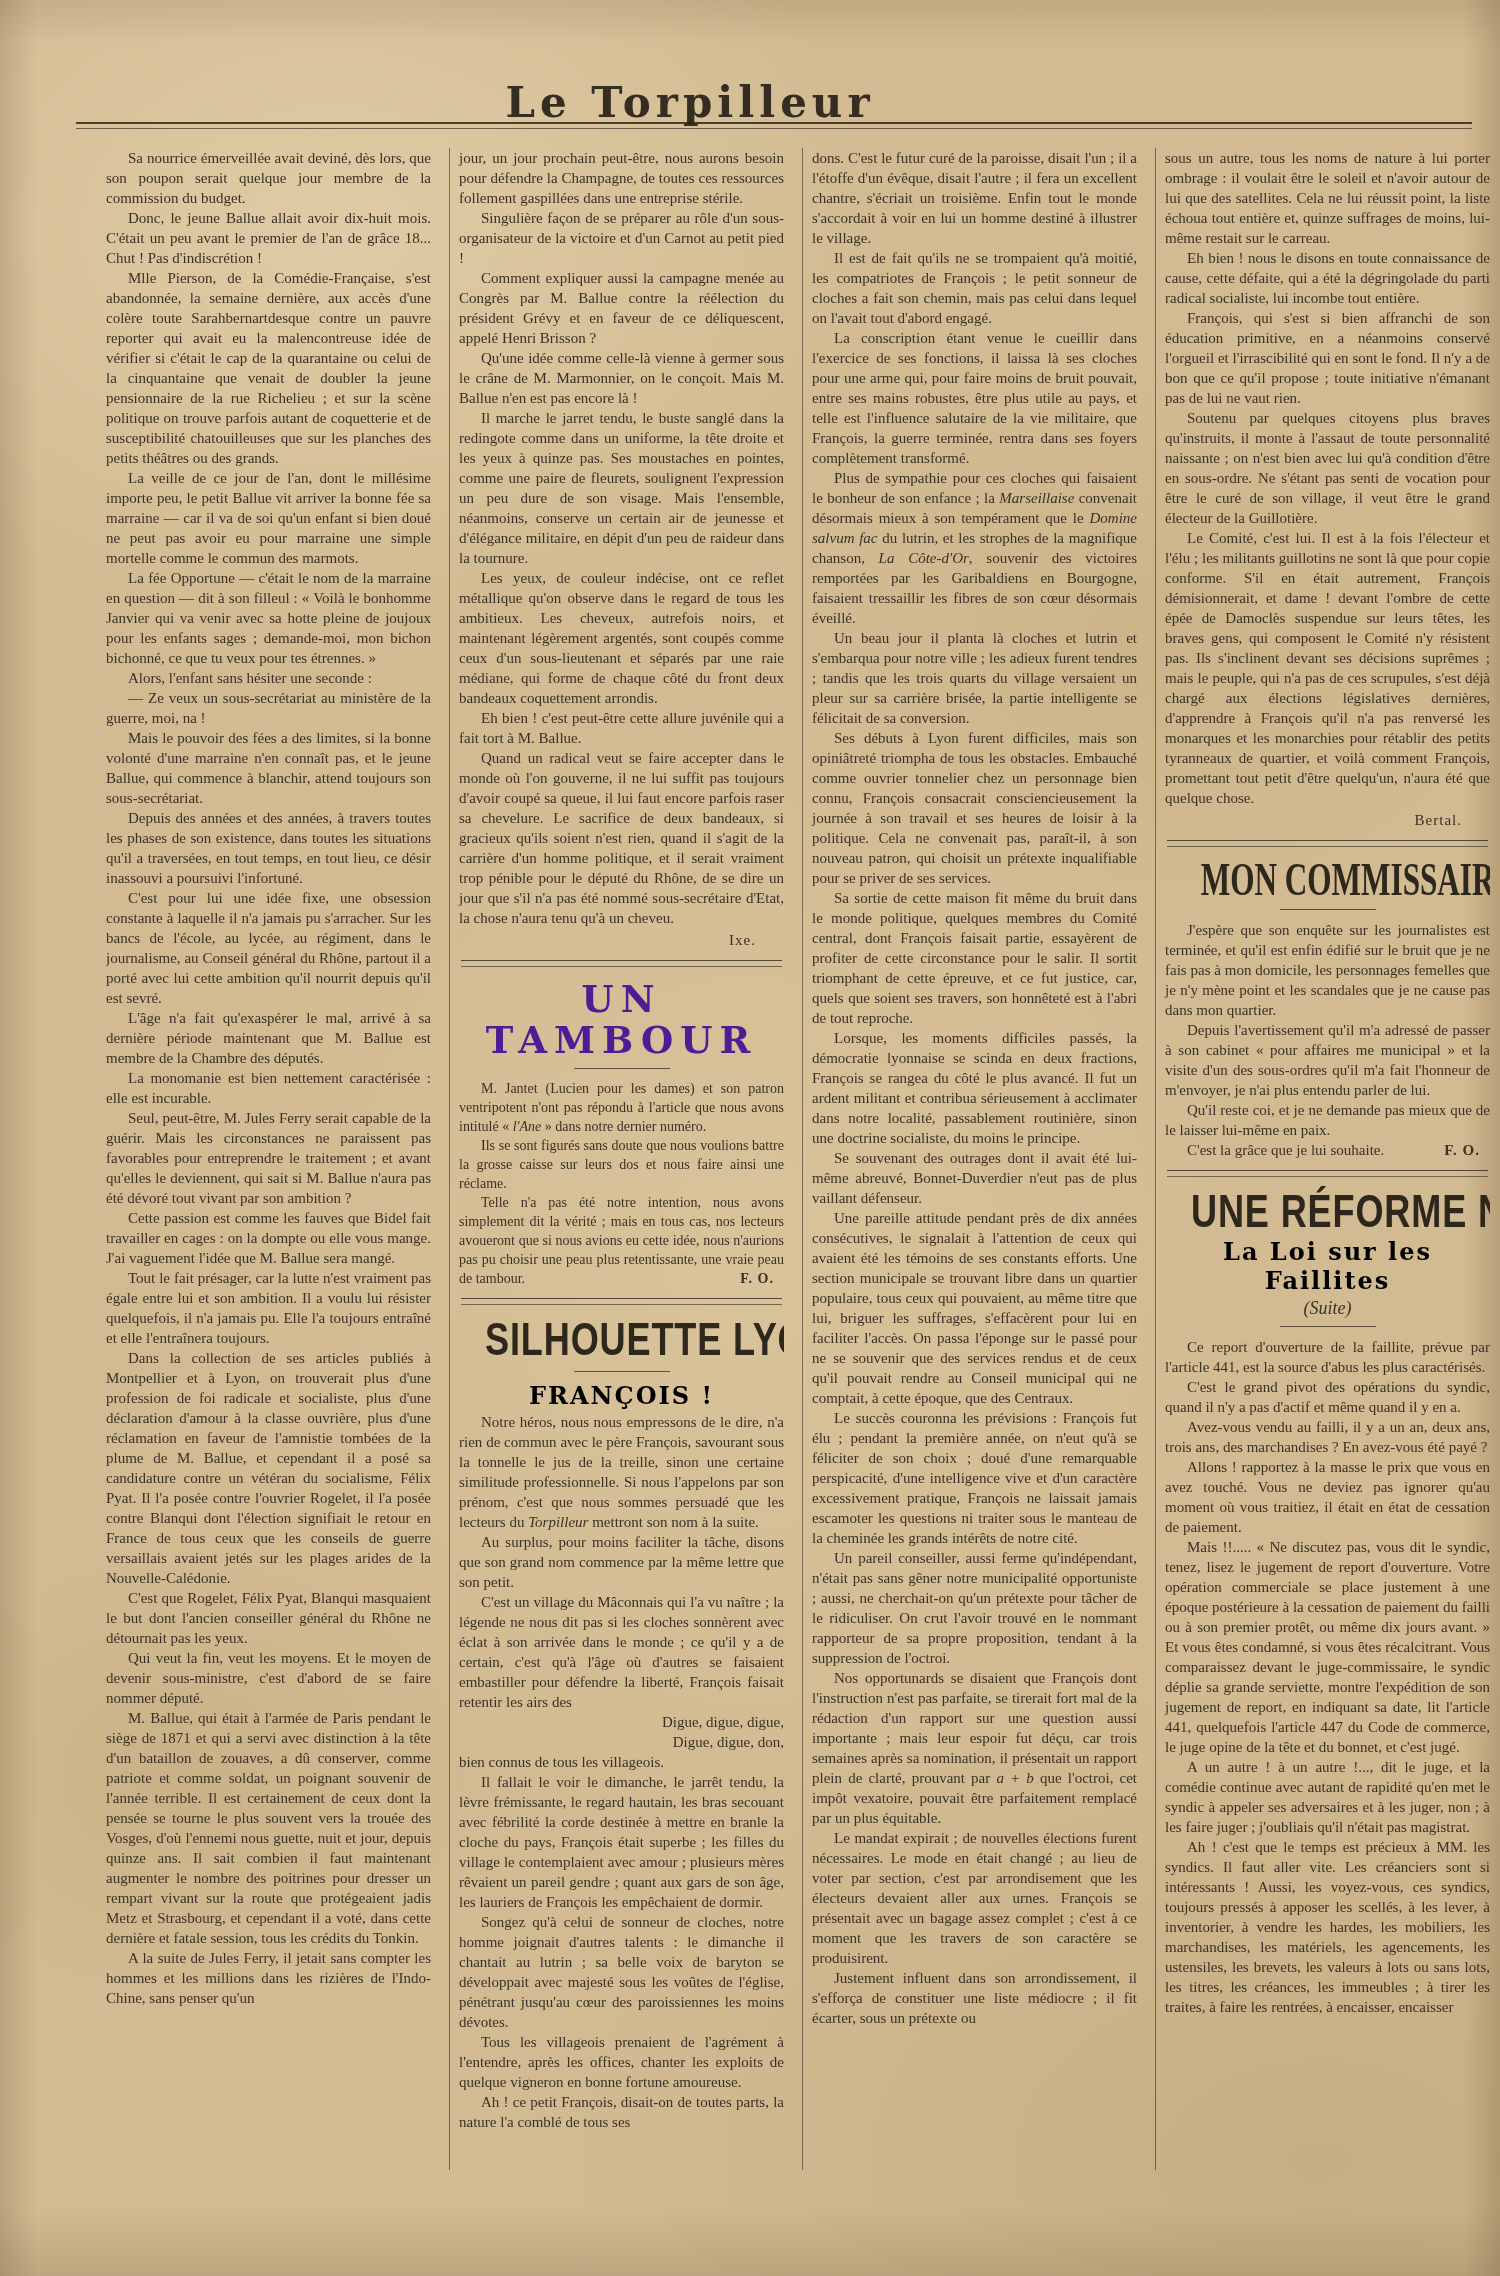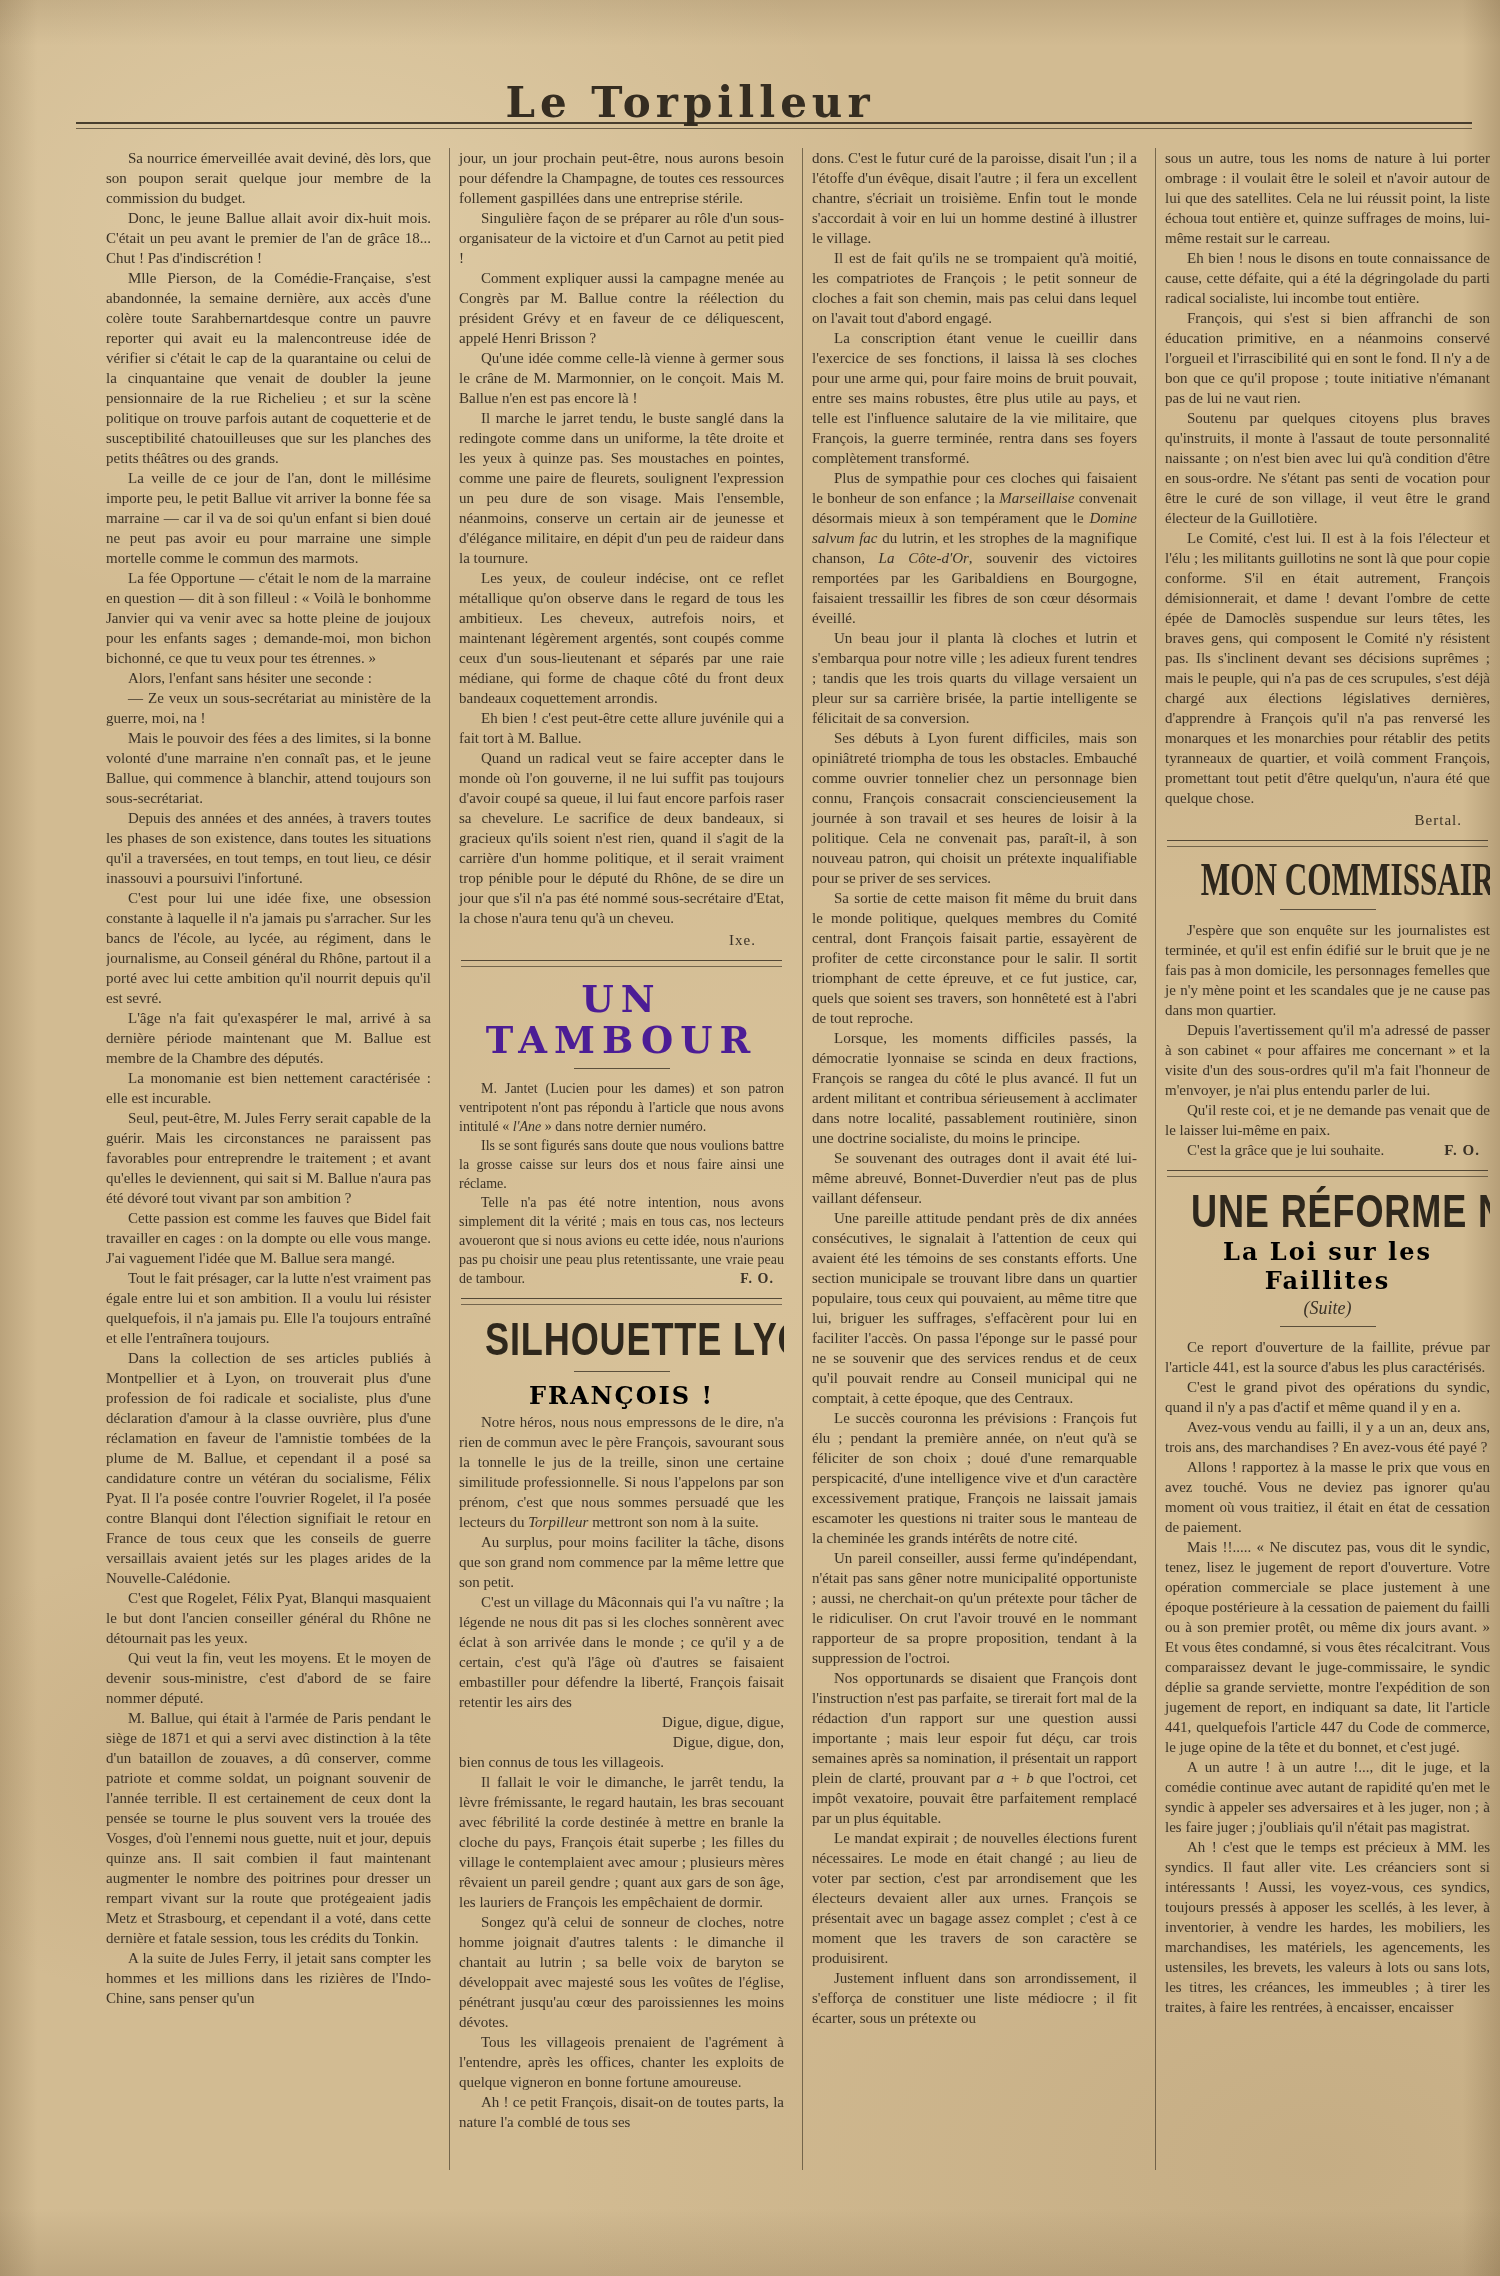--- a/index.html
+++ b/index.html
@@ -168,22 +168,22 @@
       <p class="noindent">sous un autre, tous les noms de nature à lui porter ombrage : il voulait être le soleil et n'avoir autour de lui que des satellites. Cela ne lui réussit point, la liste échoua tout entière et, quinze suffrages de moins, lui-même restait sur le carreau.</p>
       <p>Eh bien ! nous le disons en toute connaissance de cause, cette défaite, qui a été la dégringolade du parti radical socialiste, lui incombe tout entière.</p>
       <p>François, qui s'est si bien affranchi de son éducation primitive, en a néanmoins conservé l'orgueil et l'irrascibilité qui en sont le fond. Il n'y a de bon que ce qu'il propose ; toute initiative n'émanant pas de lui ne vaut rien.</p>
       <p>Soutenu par quelques citoyens plus braves qu'instruits, il monte à l'assaut de toute personnalité naissante ; on n'est bien avec lui qu'à condition d'être en sous-ordre. Ne s'étant pas senti de vocation pour être le curé de son village, il veut être le grand électeur de la Guillotière.</p>
       <p>Le Comité, c'est lui. Il est à la fois l'électeur et l'élu ; les militants guillotins ne sont là que pour copie conforme. S'il en était autrement, François démisionnerait, et dame ! devant l'ombre de cette épée de Damoclès suspendue sur leurs têtes, les braves gens, qui composent le Comité n'y résistent pas. Ils s'inclinent devant ses décisions suprêmes ; mais le peuple, qui n'a pas de ces scrupules, s'est déjà chargé aux élections législatives dernières, d'apprendre à François qu'il n'a pas renversé les monarques et les monarchies pour rétablir des petits tyranneaux de quartier, et voilà comment François, promettant tout petit d'être quelqu'un, n'aura été que quelque chose.</p>
       <div class="sig">Bertal.</div>
       <div class="rule-double"></div>
       <h2 class="head-tall">MON COMMISSAIRE DE POLICE</h2>
       <div class="rule-short"></div>
       <p>J'espère que son enquête sur les journalistes est terminée, et qu'il est enfin édifié sur le bruit que je ne fais pas à mon domicile, les personnages femelles que je n'y mène point et les scandales que je ne cause pas dans mon quartier.</p>
-      <p>Depuis l'avertissement qu'il m'a adressé de passer à son cabinet « pour affaires me concernant » et la visite d'un des sous-ordres qu'il m'a fait l'honneur de m'envoyer, je n'ai plus entendu parler de lui.</p>
-      <p>Qu'il reste coi, et je ne demande pas venait que de le laisser lui-même en paix.</p>
+      <p>Depuis l'avertissement qu'il m'a adressé de passer à son cabinet « pour affaires me municipal » et la visite d'un des sous-ordres qu'il m'a fait l'honneur de m'envoyer, je n'ai plus entendu parler de lui.</p>
+      <p>Qu'il reste coi, et je ne demande pas mieux que de le laisser lui-même en paix.</p>
       <p>C'est la grâce que je lui souhaite.<span class="sig-inline">F. O.</span></p>
       <div class="rule-double"></div>
       <h2 class="head-sans">UNE RÉFORME NÉCESSAIRE</h2>
       <h3 class="head-sub">La Loi sur les Faillites</h3>
       <div class="head-ital">(Suite)</div>
       <div class="rule-short"></div>
       <p>Ce report d'ouverture de la faillite, prévue par l'article 441, est la source d'abus les plus caractérisés.</p>
       <p>C'est le grand pivot des opérations du syndic, quand il n'y a pas d'actif et même quand il y en a.</p>
       <p>Avez-vous vendu au failli, il y a un an, deux ans, trois ans, des marchandises ? En avez-vous été payé ?</p>
       <p>Allons ! rapportez à la masse le prix que vous en avez touché. Vous ne deviez pas ignorer qu'au moment où vous traitiez, il était en état de cessation de paiement.</p>

